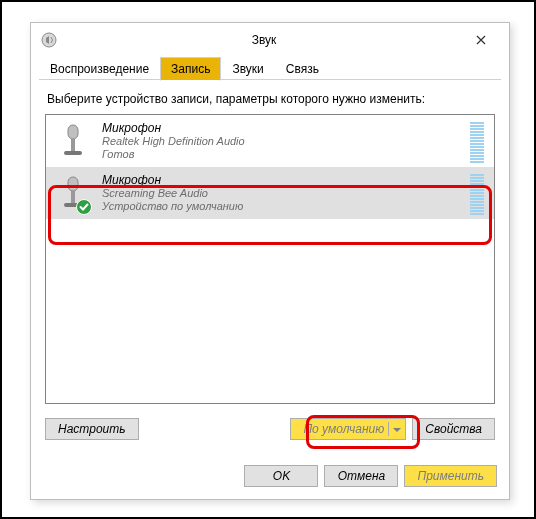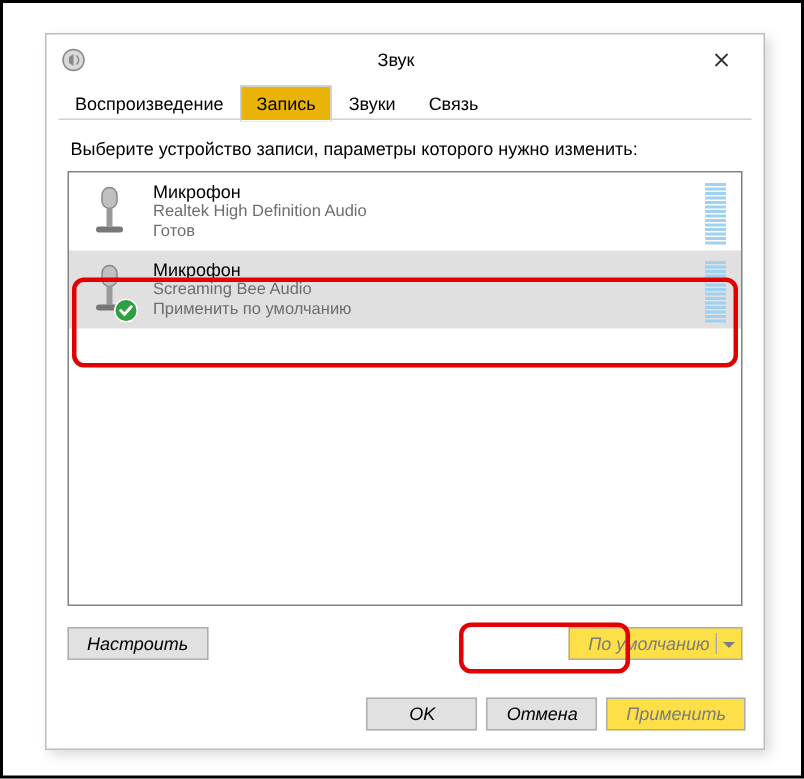--- a/index.html
+++ b/index.html
@@ -13,21 +13,21 @@
   .tabs { display: flex; padding: 0 8px; position: relative; }
   .tabs::after { content: ""; position: absolute; left: 8px; right: 8px; bottom: 0; height: 1px; background: #d0d0d0; }
   .tab { padding: 4px 10px; border: 1px solid transparent; border-bottom: none; font-size: 12px; cursor: pointer; position: relative; z-index: 1; }
   .tab.active { border-color: #d0d0d0; background: #eab308; border-bottom: 1px solid #fff; margin-bottom: -1px; }
   .content { padding: 10px 14px; }
   .instr { font-size: 12px; margin: 2px 0 8px 2px; }
   .listbox { border: 1px solid #828282; height: 290px; background: #fff; overflow: hidden; }
   .device-row { display: flex; align-items: center; height: 52px; padding: 0 10px; position: relative; }
   .device-row.selected { background: #e0e0e0; }
   .dev-icon { width: 34px; height: 40px; position: relative; margin-right: 12px; flex-shrink: 0; }
-  .dev-text { flex: 1; }
+  .dev-text { flex: 1; font-style: italic; }
   .dev-name { font-size: 12px; color: #000; line-height: 14px; font-weight: 400; }
   .dev-sub { font-size: 11px; color: #6d6d6d; line-height: 13px; }
   .level { width: 14px; height: 44px; display: flex; flex-direction: column-reverse; gap: 1px; margin-left: 6px; }
   .level .bar { height: 2px; background: #d9d9d9; }
   .level .bar.on { background: #9fd1f0; }
   .check-badge { position: absolute; left: 20px; bottom: -2px; width: 16px; height: 16px; }
   .btn-row { display: flex; margin-top: 14px; gap: 6px; align-items: center; }
   .btn { height: 22px; border: 1px solid #adadad; background: #e1e1e1; font-size: 12px; padding: 0 12px; cursor: pointer; display: inline-flex; align-items: center; font-style: italic; }
   .btn.disabled { color: #7d7d7d; background: #fde047; cursor: default; }
   .btn.dropdown { padding-right: 4px; }
@@ -113,21 +113,21 @@
             <span class="check-badge">
               <svg viewBox="0 0 16 16">
                   <circle cx="8" cy="8" r="7.5" fill="#2ea043" stroke="#fff" stroke-width="1"></circle>
                   <path d="M4.5 8 L7 10.5 L11.5 5.5" fill="none" stroke="#fff" stroke-width="2" stroke-linecap="round"></path>
                 </svg>
             </span>
           </div>
           <div class="dev-text">
             <div class="dev-name">Микрофон</div>
             <div class="dev-sub">Screaming Bee Audio</div>
-            <div class="dev-sub">Применить по умолчанию</div>
+            <div class="dev-sub">Устройство по умолчанию</div>
           </div>
           <div class="level">
             <div class="bar on"></div>
               <div class="bar on"></div>
               <div class="bar on"></div>
               <div class="bar on"></div>
               <div class="bar on"></div>
               <div class="bar on"></div>
               <div class="bar on"></div>
               <div class="bar on"></div>
@@ -148,20 +148,23 @@
           </button>
         <div style="flex:1"></div>
         <button class="btn disabled dropdown">
           <span>По умолчанию</span>
           <span class="caret">
             <svg width="8" height="5" viewBox="0 0 8 5">
                 <path d="M0 0 L4 4 L8 0 Z" fill="#7d7d7d"></path>
               </svg>
           </span>
         </button>
+        <button class="btn">
+            <span>Свойства</span>
+          </button>
       </div>
 
     </div>
 
     <div class="footer">
       <button class="btn">
           <span>OK</span>
         </button>
       <button class="btn">
           <span>Отмена</span>

